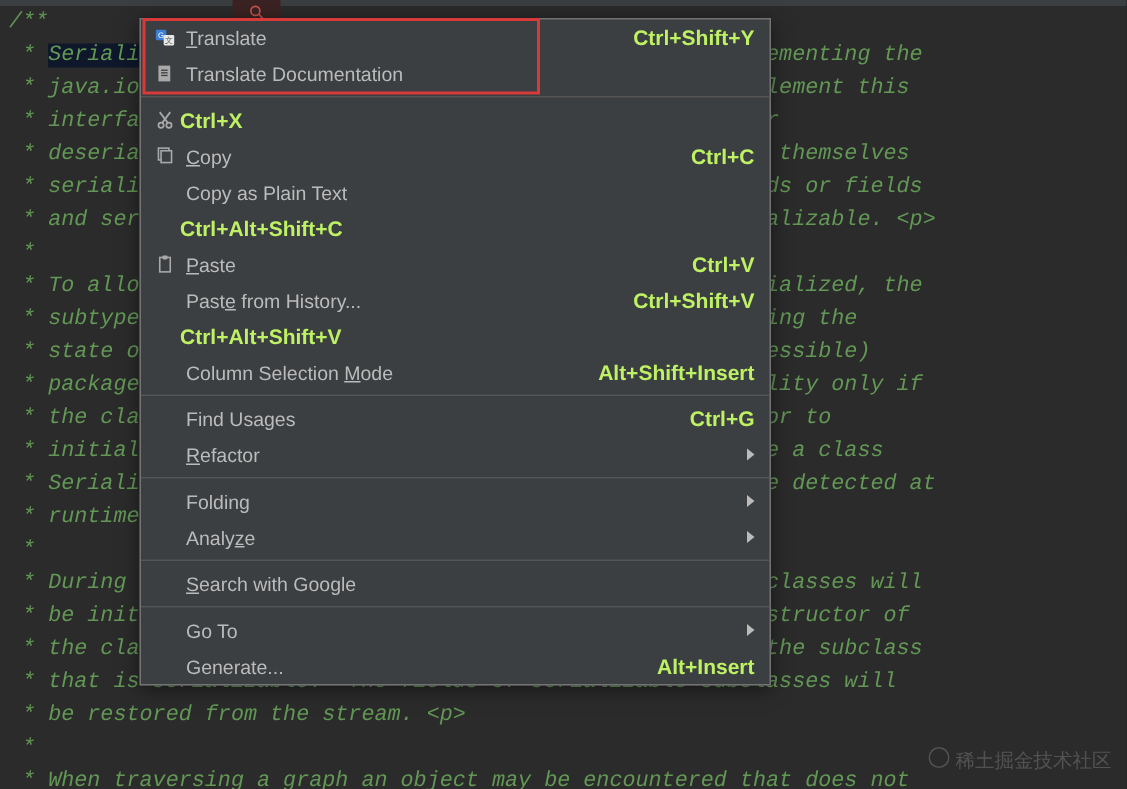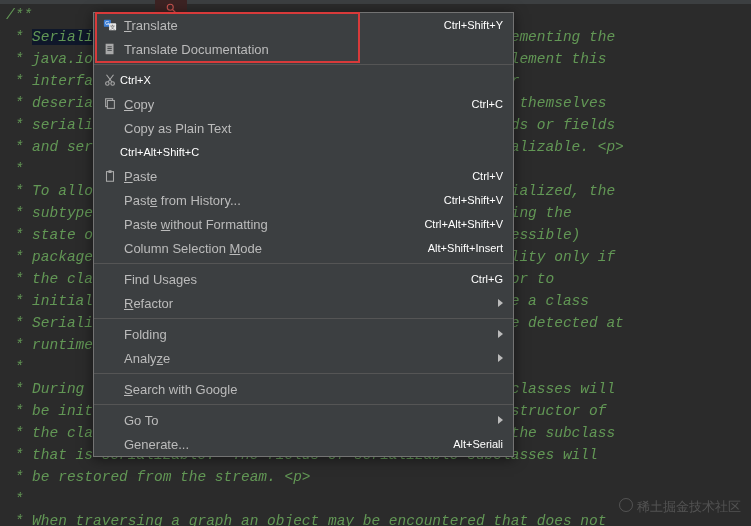--- a/index.html
+++ b/index.html
@@ -73,22 +73,23 @@
     justify-content: center;
     flex-shrink: 0;
   }
   .menu-item .icon-slot svg { width:14px; height:14px; }
   .menu-item .label {
     flex: 1;
     padding-left: 4px;
   }
   .menu-item .mn { text-decoration: underline; }
   .menu-item .shortcut {
-    color: #ffffff;
-    font-size: 11px;
+    color: #bef264;
+    font-size: 14px;
+    font-weight: bold;
   }
   .menu-item .sub-arrow {
     width: 0; height: 0;
     border-top: 4px solid transparent;
     border-bottom: 4px solid transparent;
     border-left: 5px solid #bbbbbb;
     margin-left: auto;
   }
   .menu-sep {
     height: 1px;
@@ -195,21 +196,20 @@
       <span class="label"><span class="mn">P</span>aste</span>
       <span class="shortcut">Ctrl+V</span>
     </div>
     <div class="menu-item">
       <span class="icon-slot"></span>
       <span class="label">Past<span class="mn">e</span> from History...</span>
       <span class="shortcut">Ctrl+Shift+V</span>
     </div>
     <div class="menu-item">
       <span class="icon-slot"></span>
-      <span class="label">Paste <span class="mn">w</span>ithout Formatting</span>
       <span class="shortcut">Ctrl+Alt+Shift+V</span>
     </div>
     <div class="menu-item">
       <span class="icon-slot"></span>
       <span class="label">Column Selection <span class="mn">M</span>ode</span>
       <span class="shortcut">Alt+Shift+Insert</span>
     </div>
     <div class="menu-sep"></div>
     <div class="menu-item">
       <span class="icon-slot"></span>
@@ -239,21 +239,21 @@
     </div>
     <div class="menu-sep"></div>
     <div class="menu-item">
       <span class="icon-slot"></span>
       <span class="label">Go To</span>
       <span class="sub-arrow"></span>
     </div>
     <div class="menu-item">
       <span class="icon-slot"></span>
       <span class="label">Generate...</span>
-      <span class="shortcut">Alt+Seriali</span>
+      <span class="shortcut">Alt+Insert</span>
     </div>
   </div>
 
 <div class="highlight-box"></div>
 
 <div class="watermark">
   <span class="globe"></span>
   <span>稀土掘金技术社区</span>
 </div>
 

